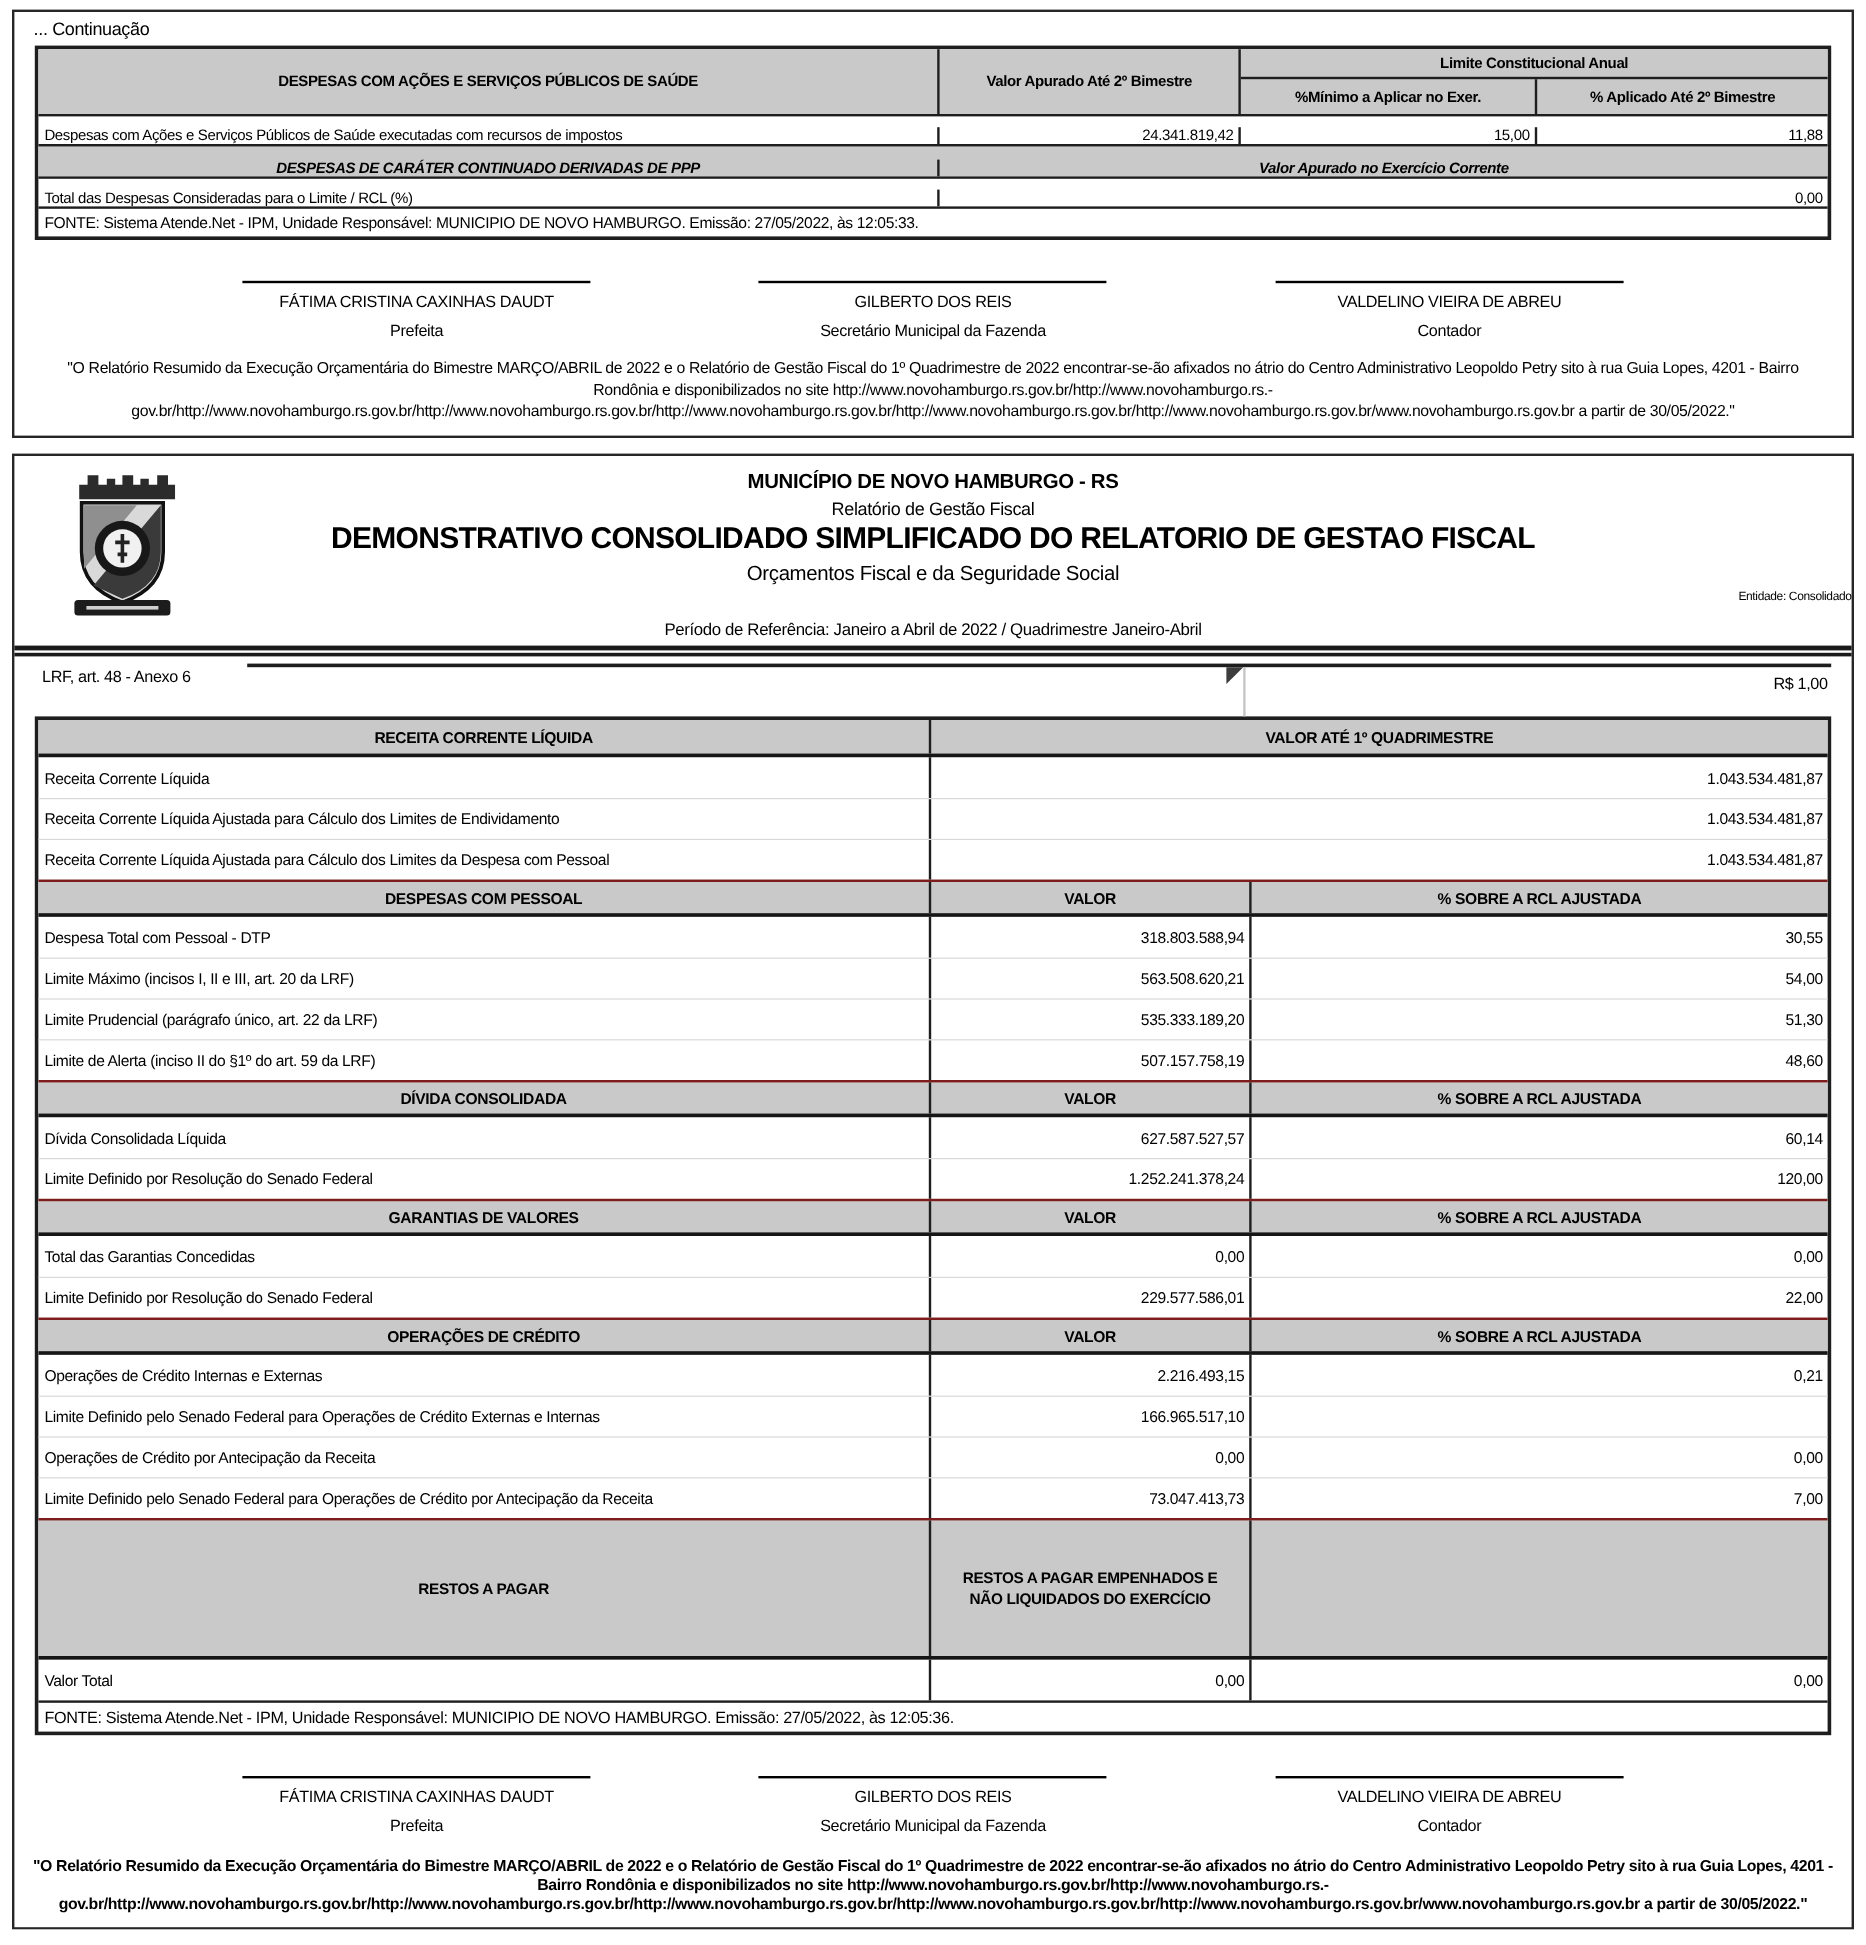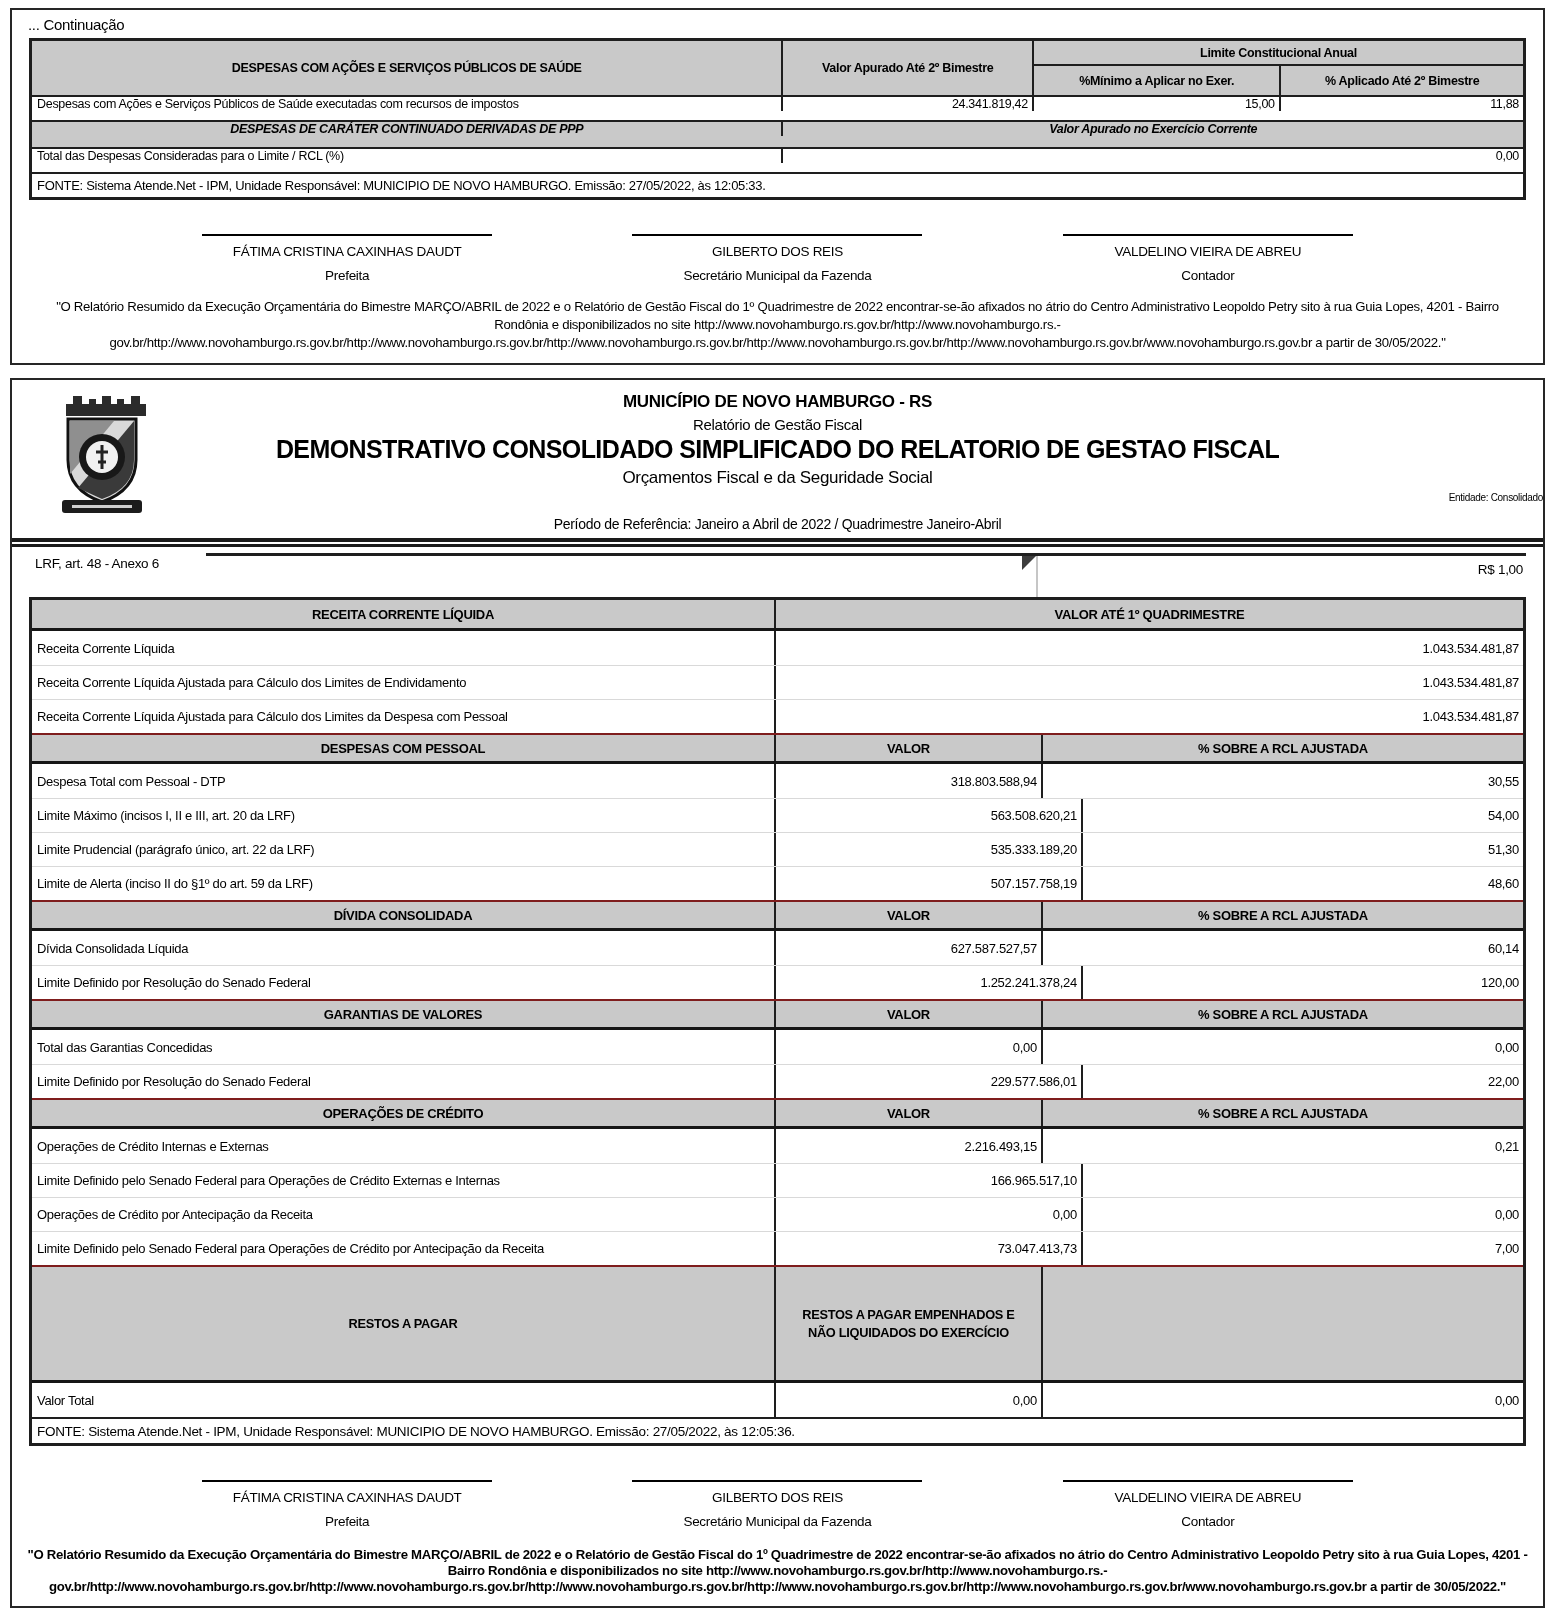--- a/index.html
+++ b/index.html
@@ -22,21 +22,21 @@
   .num { display: flex; align-items: center; justify-content: flex-end; padding-right: 4px; white-space: nowrap; }
   .lblc { display: flex; align-items: center; padding-left: 5px; }
   .hh { display: flex; background: #c9c9c9; font-weight: bold; height: 54px; }
   .hh-c1 { width: 50.4%; border-right: 2px solid #1e1e1e; }
   .hh-c2 { width: 16.8%; border-right: 2px solid #1e1e1e; padding: 0 16px; }
   .hh-grp { flex: 1; display: flex; flex-direction: column; border-radius: 12px; }
   .hh-grp-top { height: 25px; border-bottom: 2px solid #1e1e1e; }
   .hh-grp-bot { flex: 1; display: flex; }
   .hh-grp-bl { width: 50.6%; border-right: 2px solid #1e1e1e; }
   .hh-grp-br { flex: 1; }
-  .hrow { display: flex; border-top: 2.5px solid #1e1e1e; min-height: 25px; align-items: flex-start; }
+  .hrow { display: flex; border-top: 2.5px solid #1e1e1e; min-height: 25px; align-items: flex-end; }
   .hc1 { width: 50.4%; border-right: 2px solid #1e1e1e; }
   .hc2 { width: 16.8%; border-right: 2px solid #1e1e1e; }
   .hc3 { width: 16.55%; border-right: 2px solid #1e1e1e; }
   .hc4 { flex: 1; }
   .hrest { flex: 1; }
   .hgray { background: #c9c9c9; font-weight: bold; min-height: 27px; font-style: italic; }
   .hfonte { border-top: 2.5px solid #1e1e1e; min-height: 25px; display: flex; align-items: center; padding-left: 5px; font-size: 13px; }
 
   
   .sigs { display: flex; padding: 0 120px; margin-top: 34px; }
@@ -71,21 +71,21 @@
   
   .t { margin: 0 17px; border: 3px solid #1e1e1e; font-size: 13px; }
   .tr { display: flex; align-items: stretch; }
   .c1 { width: 49.9%; border-right: 2px solid #1e1e1e; }
   .c2 { width: 17.9%; border-right: 2px solid #1e1e1e; }
   .c3 { flex: 1; }
   .cw { flex: 1; }
   .sec { background: #c9c9c9; font-weight: bold; min-height: 31px; border-top: 2px solid #7f1d1d; border-bottom: 3px solid #161616; }
   .sec.first { border-top: none; }
   .dr { min-height: 34px; }
-  .dr + .dr { border-top: 1.5px solid #d9d9d9; gap: 40px; }
+  .dr + .dr { border-top: 1.5px solid #d9d9d9; }
   .restos { min-height: 118px; line-height: 1.4; font-size: 12.8px; }
   .restos .c2 { padding: 0 24px; }
   .restos .c3 { padding: 0 28px; }
   .t-fonte { border-top: 2.5px solid #1e1e1e; min-height: 26px; display: flex; align-items: center; padding-left: 5px; font-size: 13.5px; }
 </style>
 </head>
 <body>
 
 <div class="frame frame1">
   <div class="continuation">... Continuação</div>

